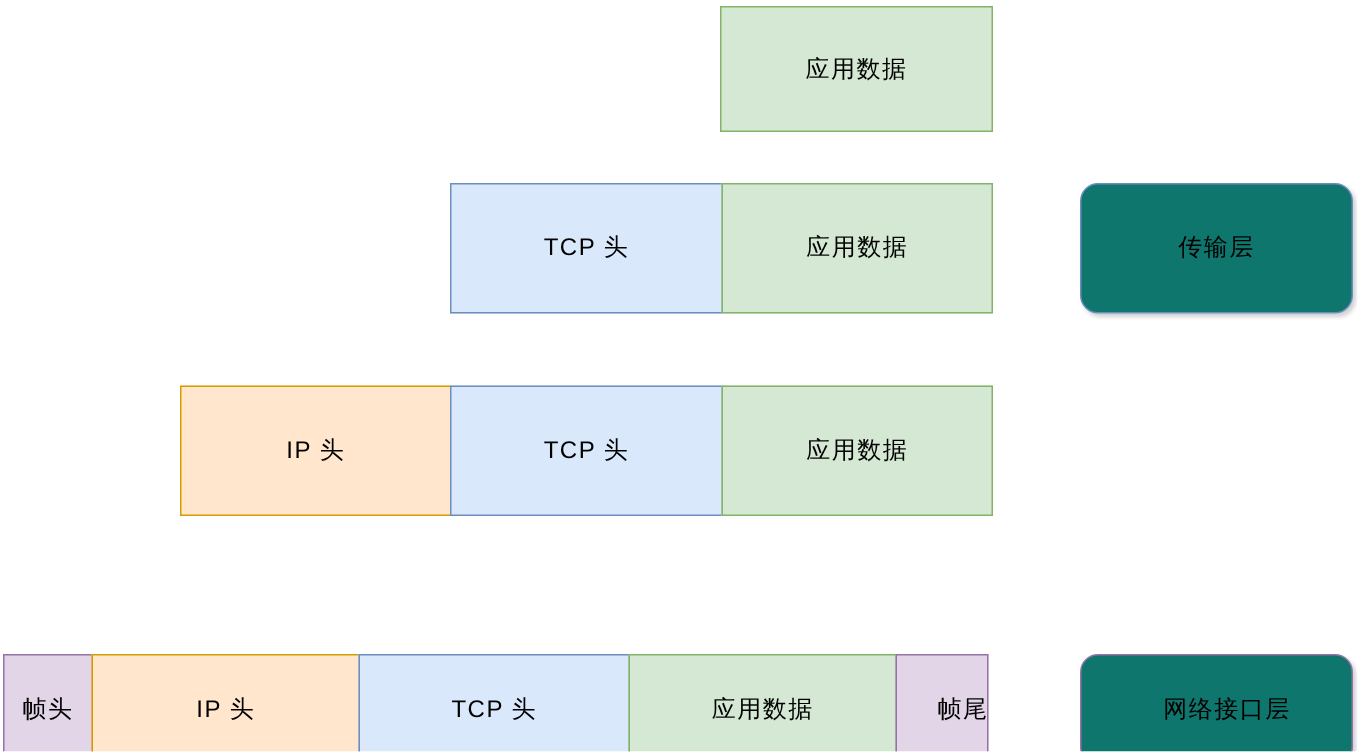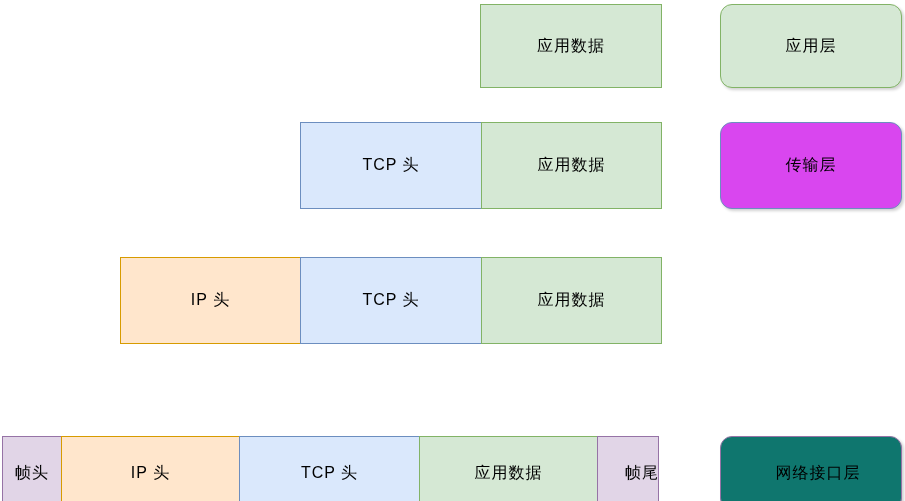--- a/index.html
+++ b/index.html
@@ -48,25 +48,24 @@
   .r4-s3{left:239px;width:181px;}
   .r4-s4{left:419px;width:179px;}
   .r4-s5{left:597px;width:62px;padding-left:28px;}
 </style>
 </head>
 <body>
 
 <div class="canvas">
 
   <div class="box r1 r1-s1" style="background: rgb(213, 232, 212); border-color: rgb(130, 179, 102);">应用数据</div>
-  <div class="box layer-label r1 lbl" style="background: rgb(213, 232, 212); border-color: rgb(130, 179, 102);">应用层</div>
 
   <div class="box r2 r2-s1" style="background: rgb(218, 232, 252); border-color: rgb(108, 142, 191);">TCP 头</div>
   <div class="box r2 r2-s2" style="background: rgb(213, 232, 212); border-color: rgb(130, 179, 102);">应用数据</div>
-  <div class="box layer-label r2 lbl" style="background: #d946ef; border-color: rgb(108, 142, 191);">传输层</div>
+  <div class="box layer-label r2 lbl" style="background: #0f766e; border-color: rgb(108, 142, 191);">传输层</div>
 
   <div class="box r3 r3-s1" style="background: rgb(255, 230, 204); border-color: rgb(215, 155, 0);">IP 头</div>
   <div class="box r3 r3-s2" style="background: rgb(218, 232, 252); border-color: rgb(108, 142, 191);">TCP 头</div>
   <div class="box r3 r3-s3" style="background: rgb(213, 232, 212); border-color: rgb(130, 179, 102);">应用数据</div>
 
   <div class="box r4 r4-s1" style="background: rgb(225, 213, 231); border-color: rgb(150, 115, 166);">帧头</div>
   <div class="box r4 r4-s2" style="background: rgb(255, 230, 204); border-color: rgb(215, 155, 0);">IP 头</div>
   <div class="box r4 r4-s3" style="background: rgb(218, 232, 252); border-color: rgb(108, 142, 191);">TCP 头</div>
   <div class="box r4 r4-s4" style="background: rgb(213, 232, 212); border-color: rgb(130, 179, 102);">应用数据</div>
   <div class="box r4 r4-s5" style="background: rgb(225, 213, 231); border-color: rgb(150, 115, 166);">帧尾</div>

